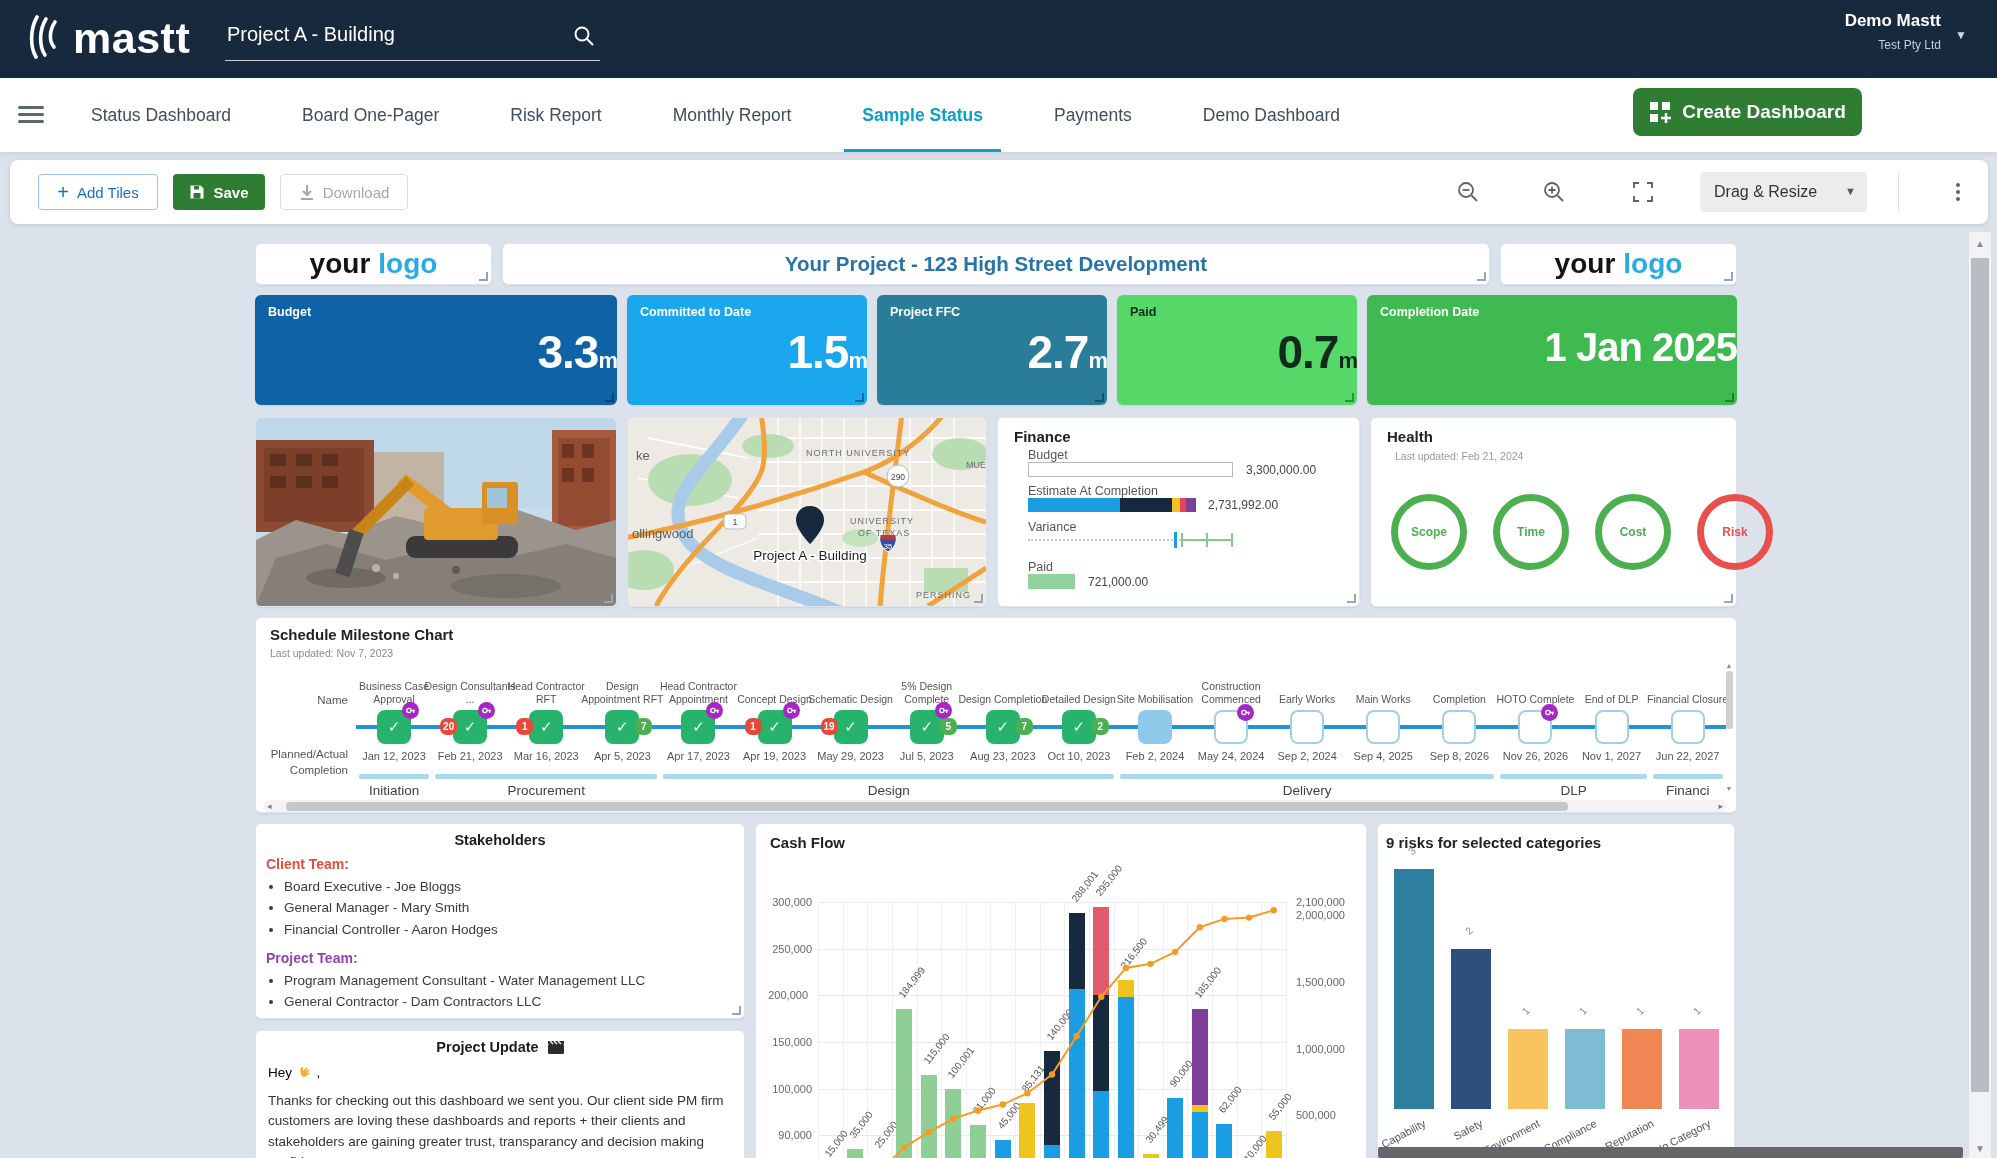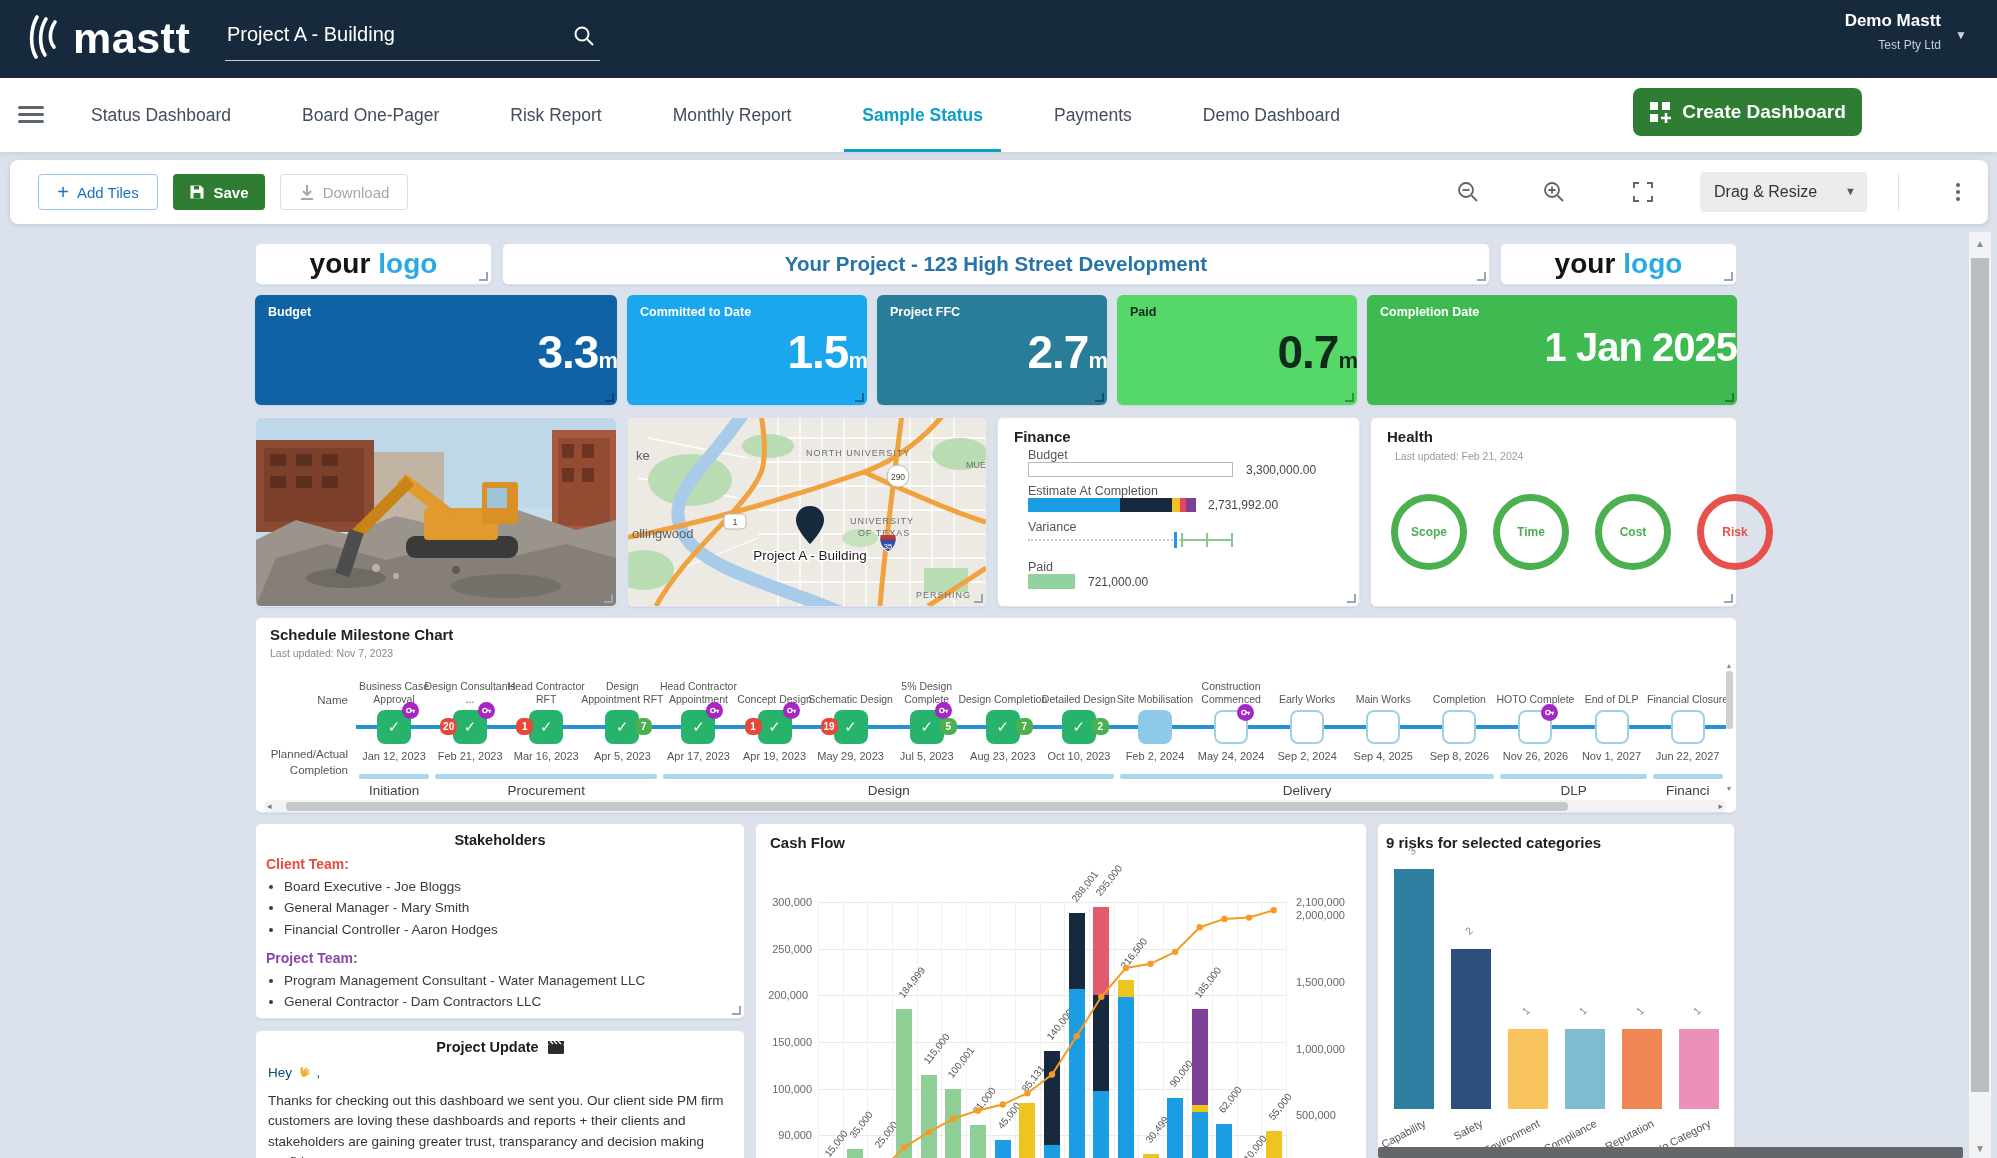--- a/index.html
+++ b/index.html
@@ -611,21 +611,21 @@
 
   <div class="tile" style="left:255px;top:1030px;width:490px;height:200px;overflow:hidden">
     <div class="card-title">
       <span>Project Update</span>
       <svg width="16" height="14" viewBox="0 0 16 14" style="vertical-align:-2px;margin-left:5px">
         <rect x="0" y="4" width="16" height="10" rx="1.5" fill="#2b2b2b"></rect>
         <polygon points="0,4 16,4 16,1 0,1" fill="#2b2b2b"></polygon>
         <path d="M2 1 L5 4 M6 1 L9 4 M10 1 L13 4" stroke="#fff" stroke-width="1.4"></path>
       </svg>
     </div>
-    <div style="position:absolute;left:12px;top:34px;font-size:13.5px;color:#0c4a6e">
+    <div style="position:absolute;left:12px;top:34px;font-size:13.5px;color:#000000">
       <span>Hey</span>
       <svg width="15" height="15" viewBox="0 0 16 16" style="vertical-align:-3px;margin:0 1px">
         <path d="M4 9 C3 6 3.5 3.5 5 2.5 C6 2 6.8 2.8 6.6 4 L6.2 6.5 L9.5 3 C10.4 2.2 11.6 3.2 10.9 4.2 L8.8 7 L12 4.8 C13 4.2 13.9 5.4 13 6.2 L10.4 8.6 L12.6 8 C13.7 7.7 14.1 9 13.1 9.5 C11 10.6 8 13.5 6.3 12.6 C5 12 4.4 10.4 4 9" fill="#f2b02c"></path>
       </svg>
       <span>,</span>
     </div>
     <div class="pu-body">Thanks for checking out this dashboard we sent you. Our client side PM firm customers are loving these dashboards and reports + their clients and stakeholders are gaining greater trust, transparancy and decision making confidence.</div>
   </div>
 
   <div class="tile" style="left:755px;top:823px;width:612px;height:400px;overflow:hidden">

